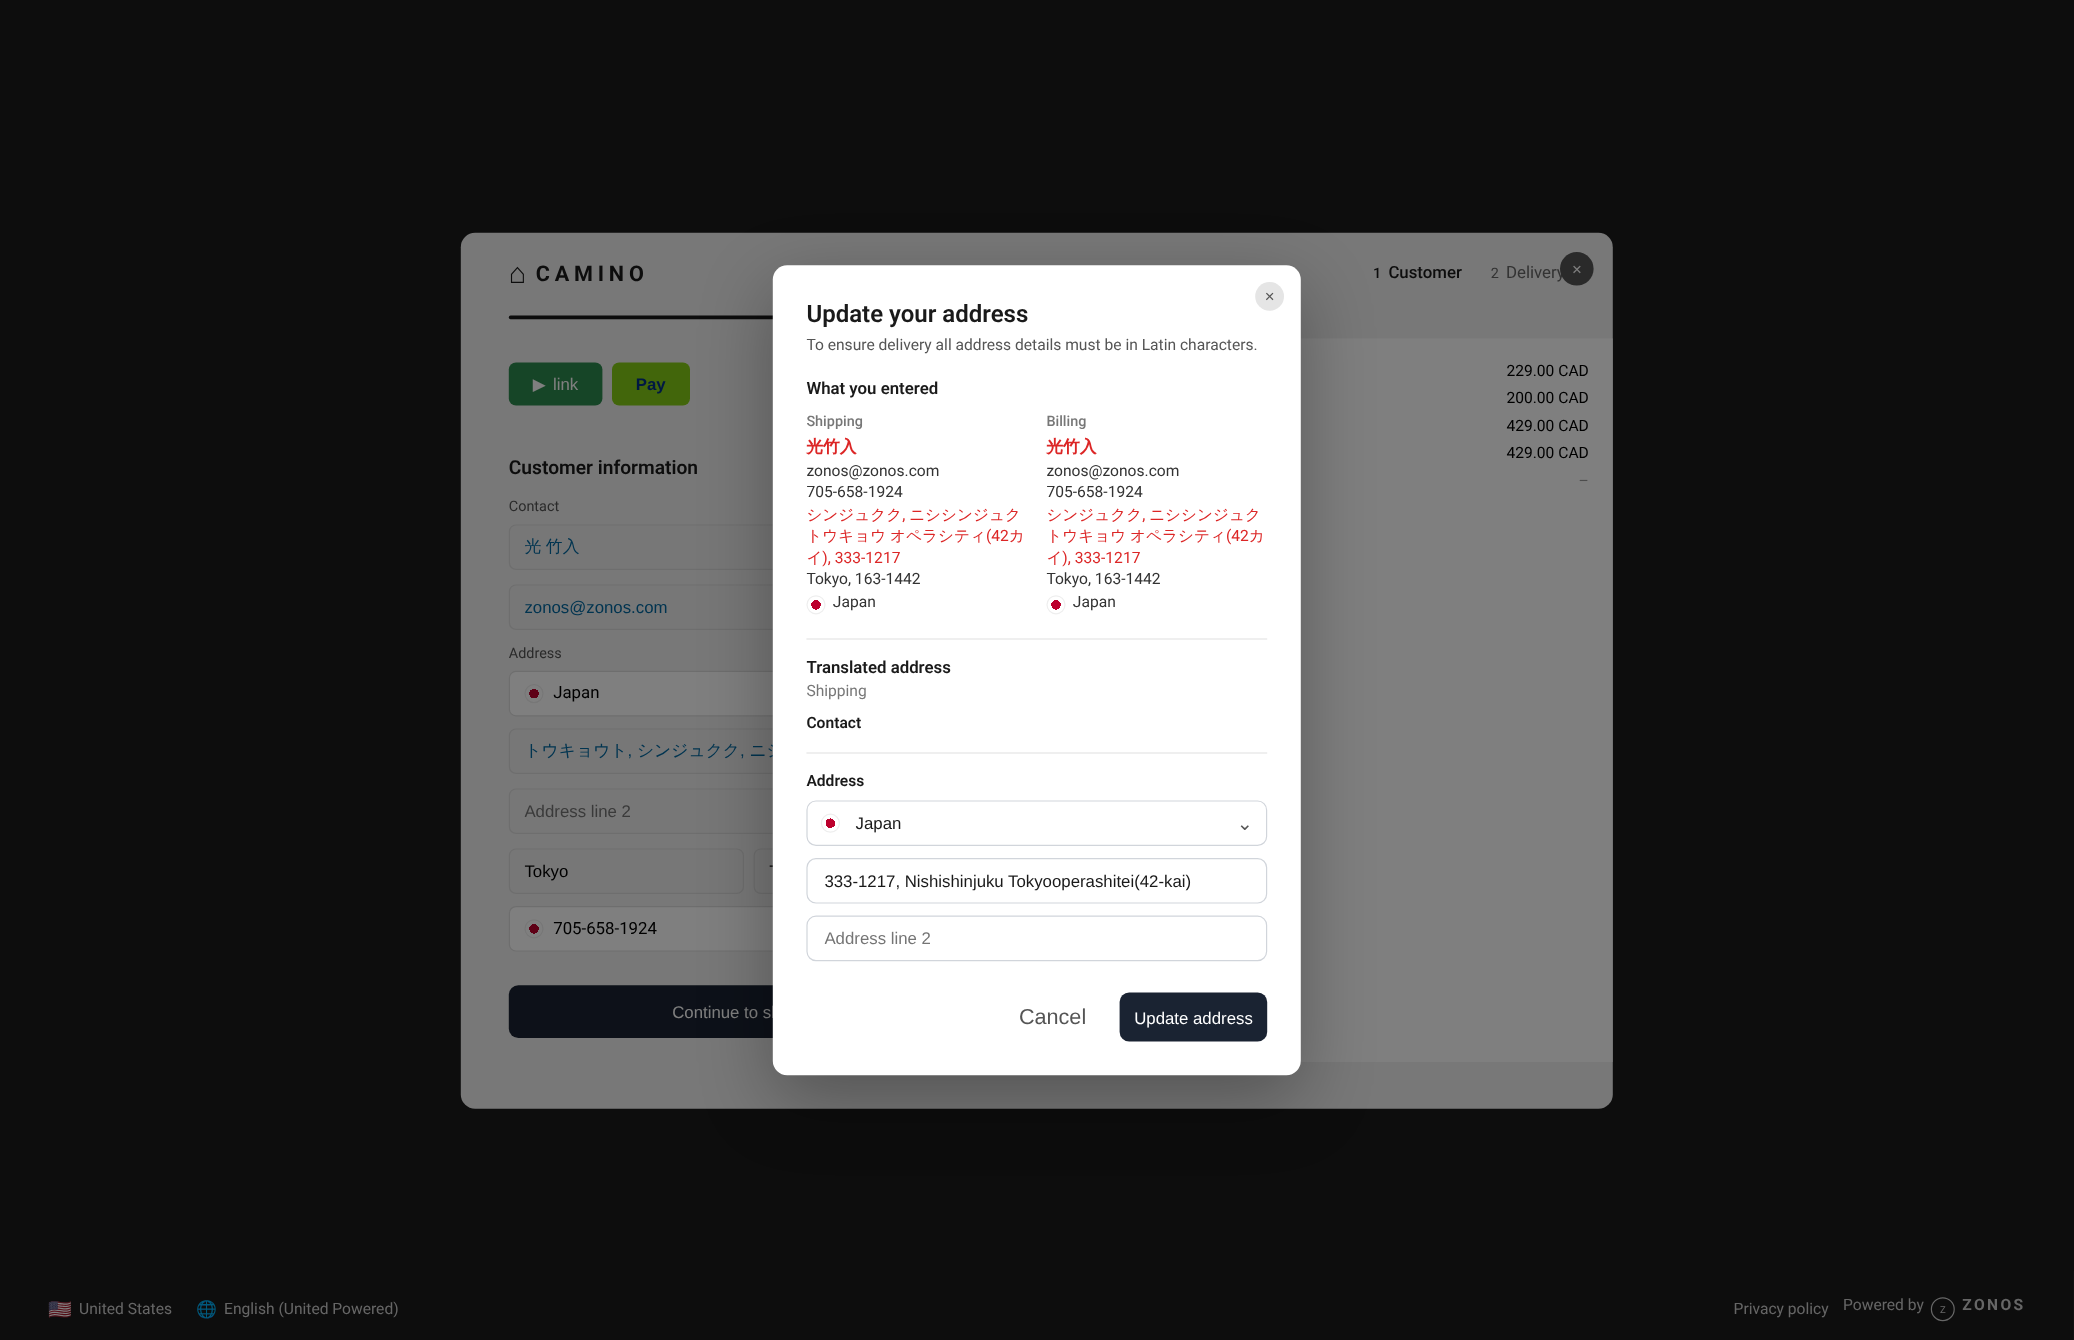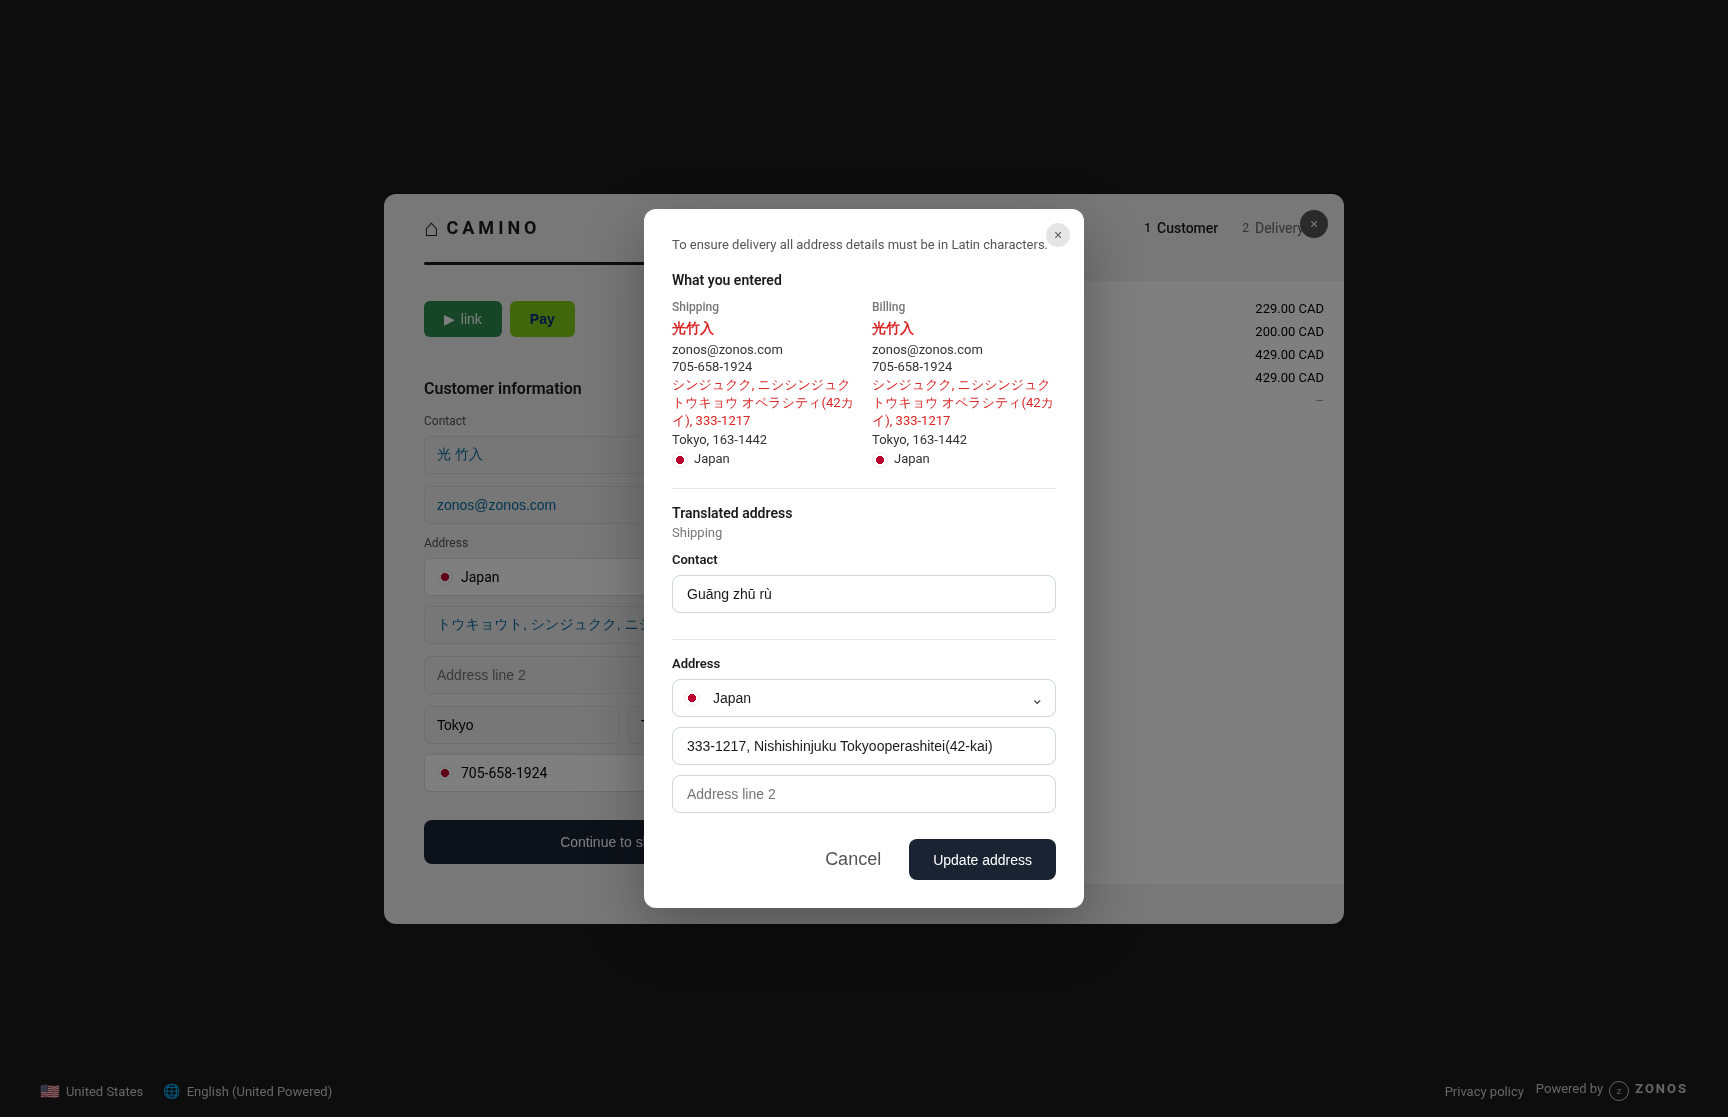--- a/index.html
+++ b/index.html
@@ -398,21 +398,21 @@
       font-size: 18px;
       cursor: pointer;
       padding: 10px 16px;
     }
 
     .btn-update {
       background: #1a2332;
       color: white;
       border: none;
       border-radius: 8px;
-      padding: 10px 24px;
+      padding: 10px 12px;
       font-size: 14px;
       font-weight: 500;
       cursor: pointer;
     }
 
     
     .jp-flag {
       width: 16px;
       height: 16px;
       border-radius: 50%;
@@ -594,20 +594,21 @@
       <span style="display:inline-flex; align-items:center; justify-content:center; width:20px; height:20px; border-radius:50%; border:1px solid #ccc; font-size:8px; color:#ccc;">Z</span>
       <span style="font-weight:700; letter-spacing:2px;">ZONOS</span>
     </div>
   </div>
 </div>
 
 <div class="modal-overlay">
   <div class="modal">
     <button class="modal-close">×</button>
 
+    <h2 class="modal-title">Update your address</h2>
     <p class="modal-subtitle">To ensure delivery all address details must be in Latin characters.</p>
 
     <div class="modal-section-title">What you entered</div>
 
     <div class="address-columns">
 
       <div>
         <div class="address-column-title">Shipping</div>
         <div class="address-name">光竹入</div>
         <div class="address-line">zonos@zonos.com</div>
@@ -634,21 +635,20 @@
       </div>
     </div>
 
     <div class="divider"></div>
 
     <div class="translated-title">Translated address</div>
     <div class="shipping-label">Shipping</div>
 
     <div class="contact-label">Contact</div>
 
-    <input class="modal-input" type="text" value="Guāng zhū rù" style="">
 
     <div class="divider"></div>
 
     <div class="address-label">Address</div>
 
     
     <div class="country-select-wrapper">
       <span class="jp-flag country-flag-abs"></span>
       <select class="country-select">
         <option>Japan</option>

